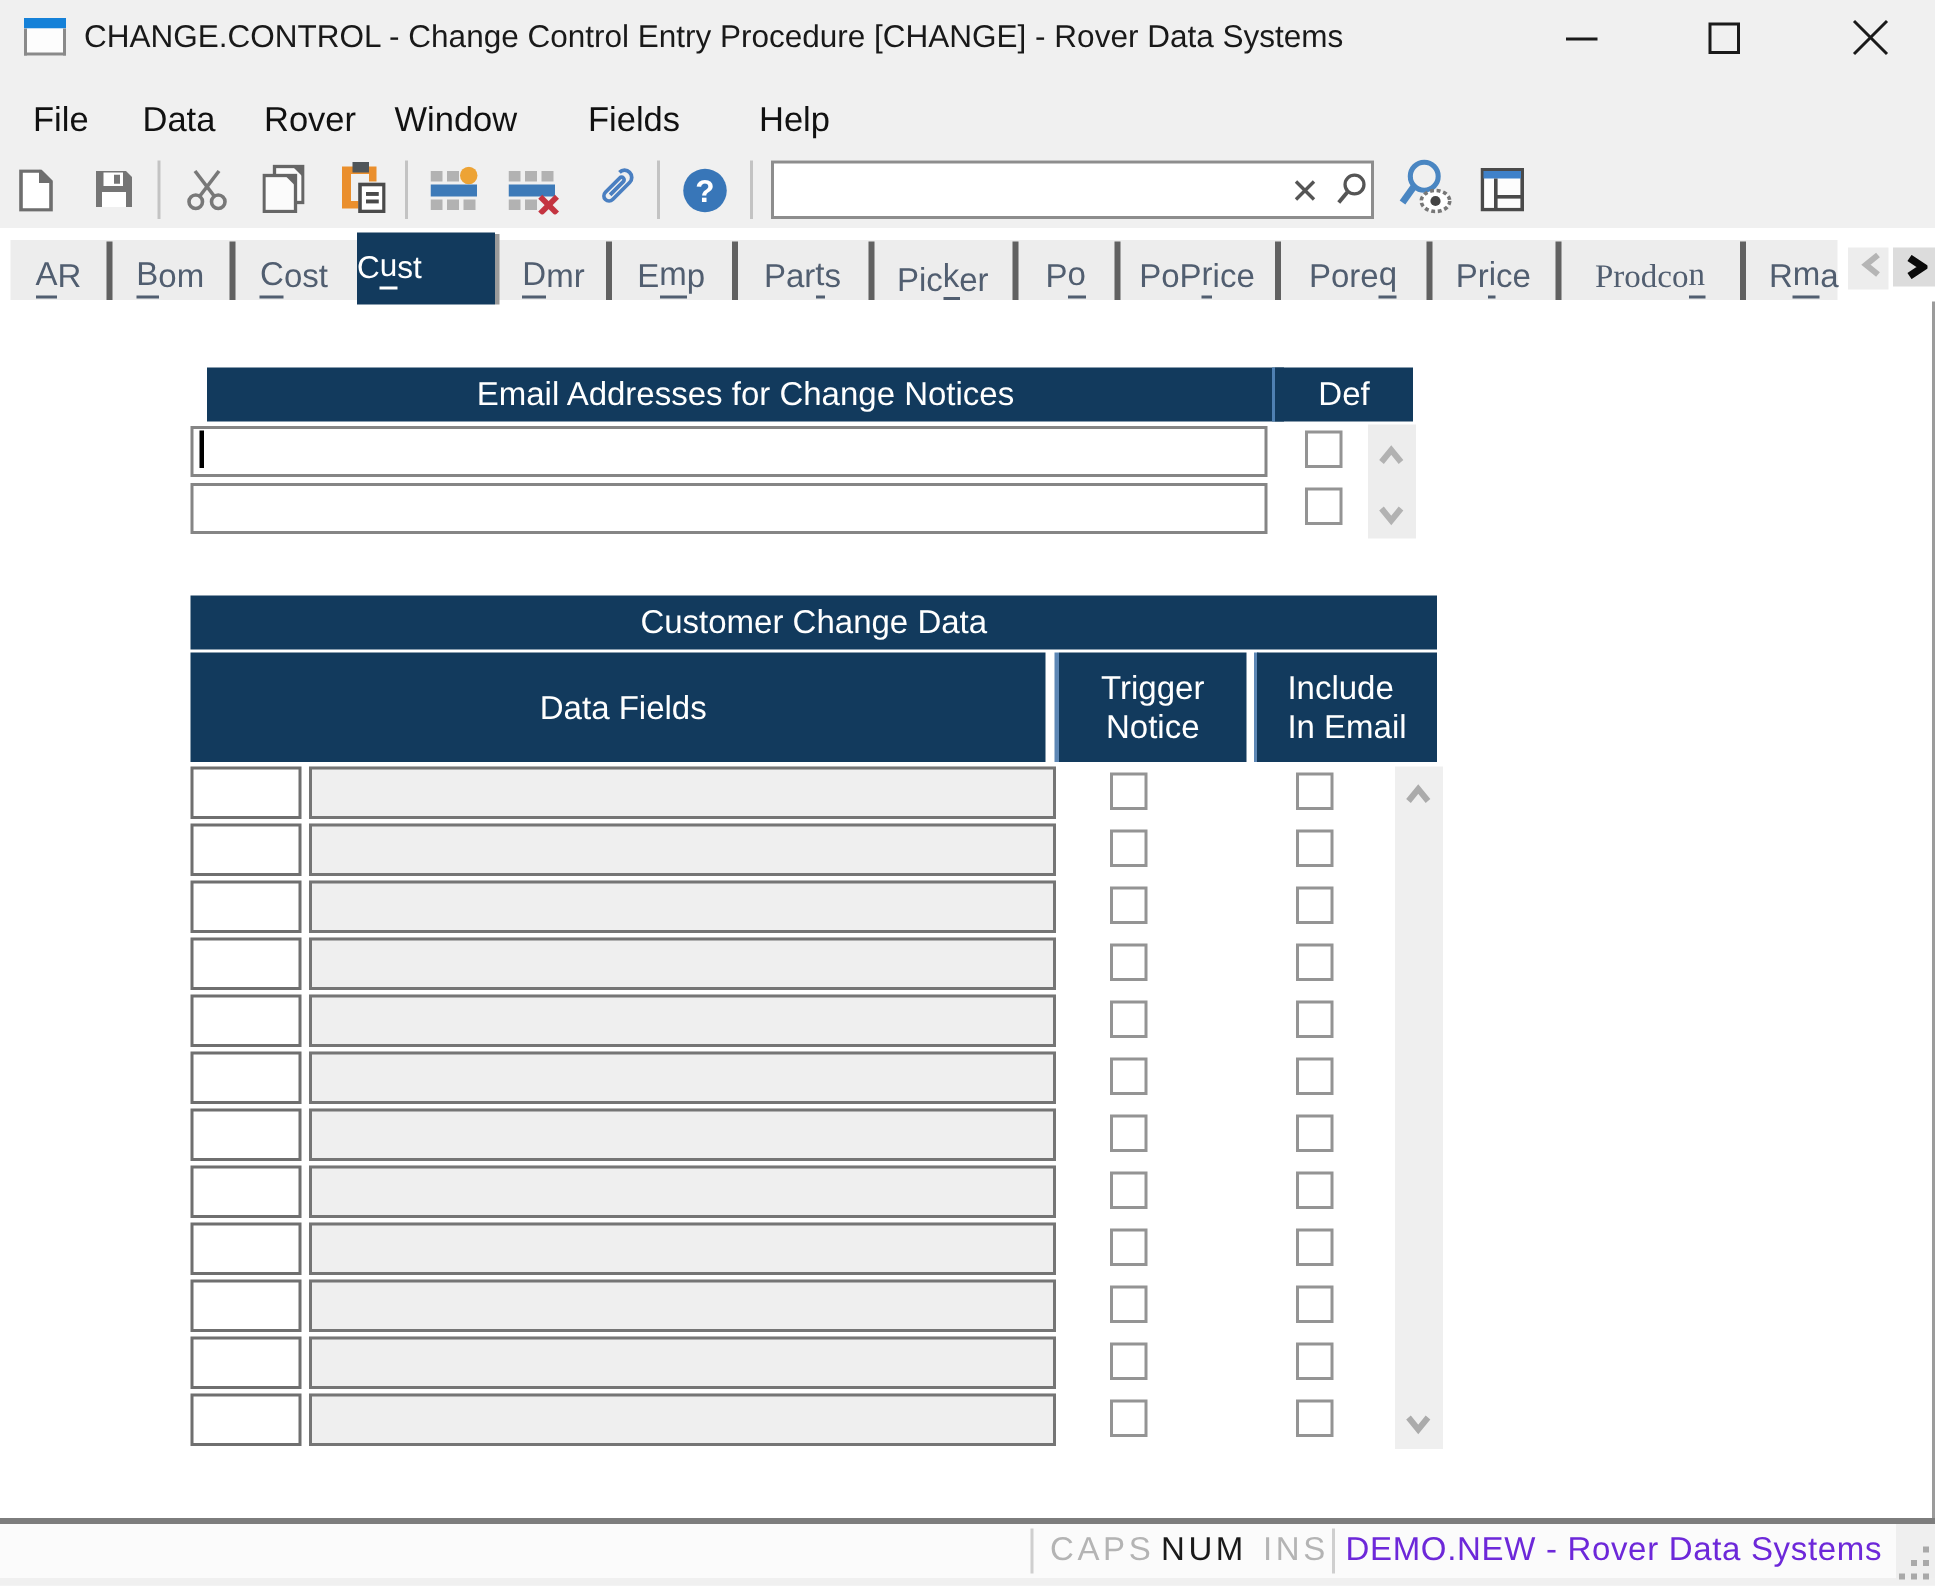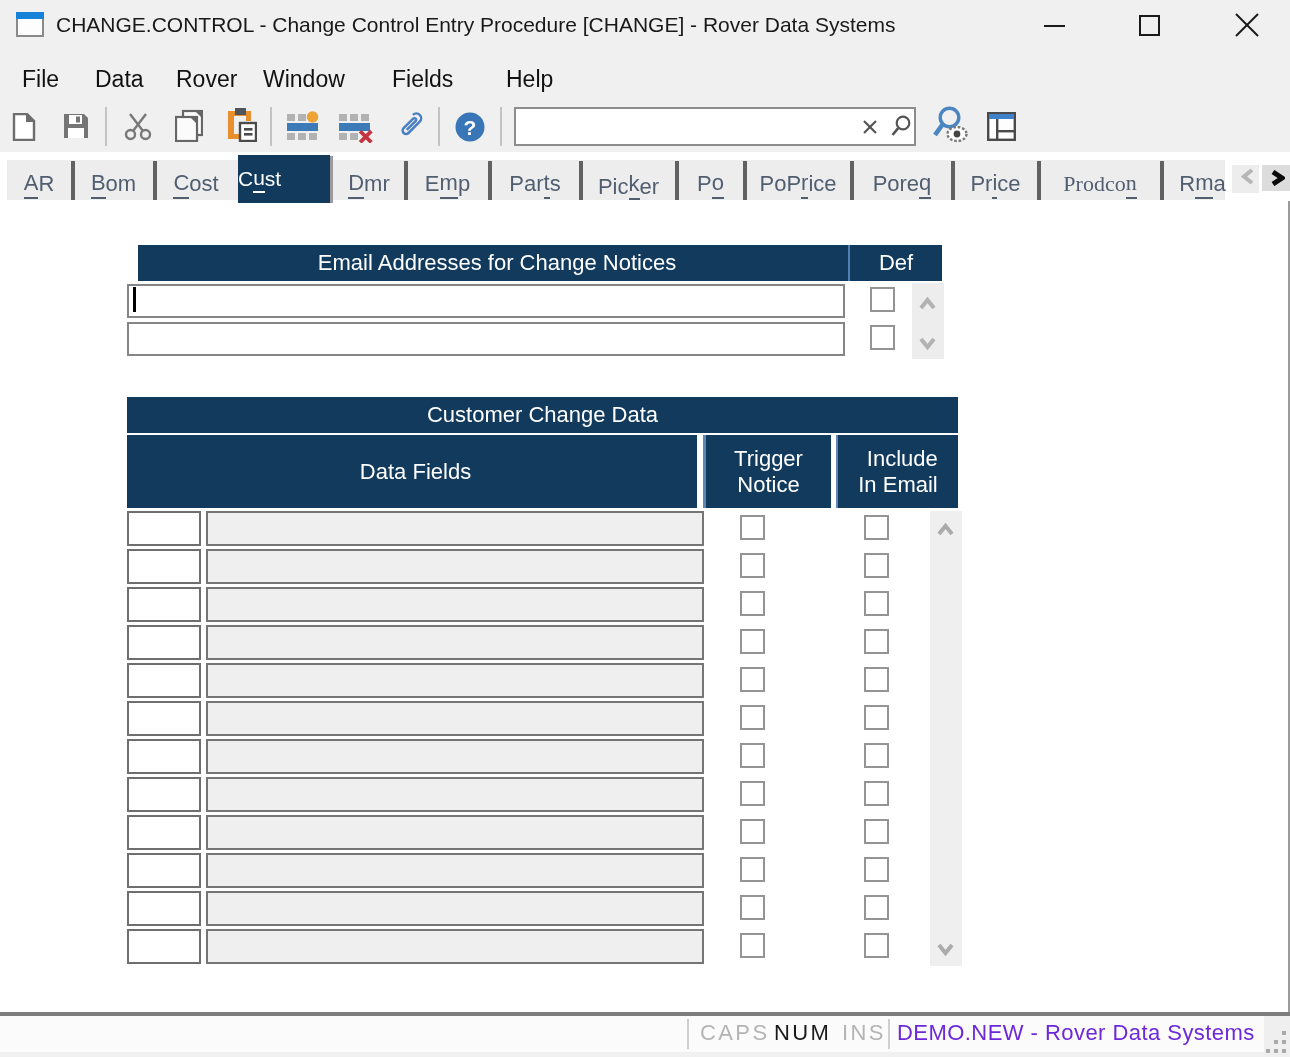--- a/index.html
+++ b/index.html
@@ -192,21 +192,21 @@
 </svg>
 <svg class="abs" style="left:919px; top:337px;" width="17" height="15" viewBox="0 0 17 15">
   <path d="M2 2 L8.5 10 L15 2" fill="none" stroke="#b2b2b2" stroke-width="4"></path>
 </svg>
 
 <div class="abs navy hdrtxt" style="left:127px; top:397px; width:831px; height:36px;">Customer Change Data</div>
 <div class="abs navy hdrtxt" style="left:127px; top:435px; width:570px; height:73px; text-indent:7px;">Data Fields</div>
 <div class="abs" style="left:703px; top:435px; width:3px; height:73px; background:#5d87b5;"></div>
 <div class="abs navy hdrtxt" style="left:706px; top:435px; width:125px; height:73px; line-height:26px; text-align:center;">Trigger<br>Notice</div>
 <div class="abs" style="left:836px; top:435px; width:2.5px; height:73px; background:#5d87b5;"></div>
-<div class="abs navy hdrtxt" style="left:838px; top:435px; width:120px; height:73px; line-height:26px; text-align:right;">Include<br>In Email</div>
+<div class="abs navy hdrtxt" style="left:838px; top:435px; width:120px; height:73px; line-height:26px; text-align:left;">Include<br>In Email</div>
 
 <div class="abs" style="left:930px; top:511px; width:32px; height:455px; background:#efefef;"></div>
 <svg class="abs" style="left:937px; top:521px;" width="17" height="15" viewBox="0 0 17 15">
   <path d="M2 13 L8.5 5 L15 13" fill="none" stroke="#ababab" stroke-width="4"></path>
 </svg>
 <svg class="abs" style="left:937px; top:943px;" width="17" height="15" viewBox="0 0 17 15">
   <path d="M2 2 L8.5 10 L15 2" fill="none" stroke="#ababab" stroke-width="4"></path>
 </svg>
 
 <div id="rows">

